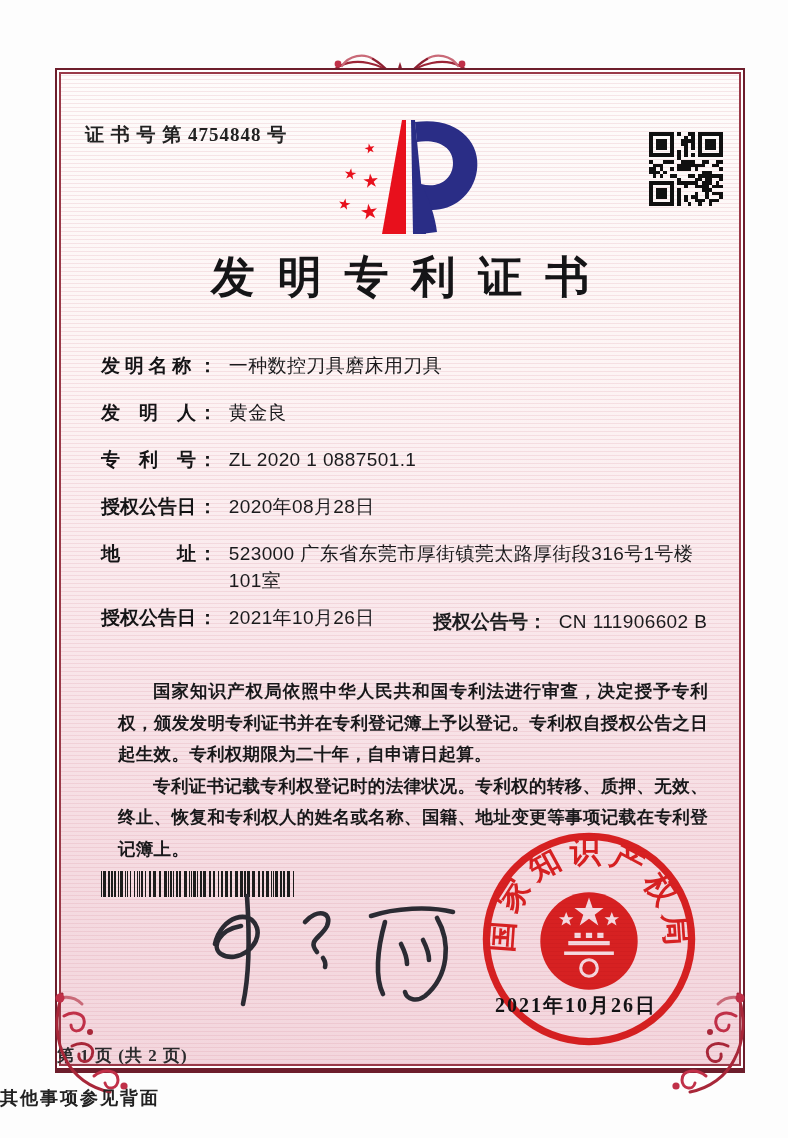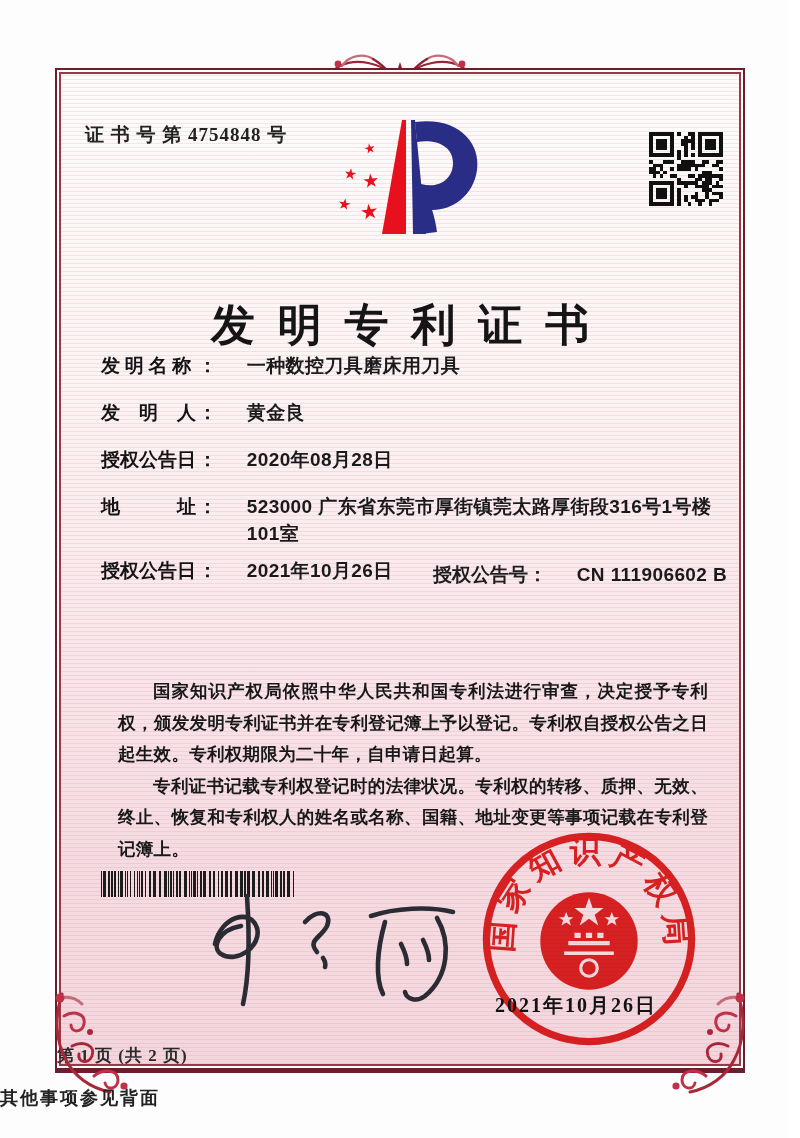--- a/index.html
+++ b/index.html
@@ -15,28 +15,28 @@
       repeating-linear-gradient(0deg, rgba(216,140,156,0.20) 0 1px, rgba(255,255,255,0) 1px 4px),
       linear-gradient(180deg, #fefcfb 0%, #fdf4f4 30%, #f9e6ea 58%, #f5dbe1 80%, #f3d6dd 100%);
   }
 
   .cert-number { position:absolute; left:28px; top:52px; font-size:19px; font-weight:700; letter-spacing:1px; color:#222; }
 
   .logo { position:absolute; left:268px; top:38px; width:175px; height:140px; }
   .qr { position:absolute; left:578px; top:48px; width:102px; height:102px; }
 
   .title { position:absolute; left:0; top:178px; width:100%; text-align:center;
-    font-size:44px; font-weight:700; letter-spacing:0.52em; text-indent:0.52em; color:#151517;margin-top:48px; }
+    font-size:44px; font-weight:700; letter-spacing:0.52em; text-indent:0.52em; color:#151517; }
 
   .fields { position:absolute; left:44px; top:282px; width:620px; font-size:19px; }
   .frow { position:relative; margin-bottom:20px; line-height:27px; min-height:27px; font-weight:700; }
   .flabel { display:inline-block; width:97px; vertical-align:top; color:#141416; }
   .fcolon { display:inline-block; vertical-align:top; color:#141416; }
-  .fvalue { display:inline-block; vertical-align:top; margin-left:25px; max-width:468px; color:#1a1a1c;
-    font-family:"Liberation Sans", sans-serif; font-weight:700; letter-spacing:0.4px; }
+  .fvalue { display:inline-block; vertical-align:top; margin-left:7px; max-width:468px; color:#1a1a1c;
+    font-family:"Liberation Sans", sans-serif; font-weight:400; letter-spacing:0.4px; }
   .frow.addr { margin-bottom:10px; }
   .grant2 { position:absolute; left:332px; top:4px; white-space:nowrap; }
 
   .paras { position:absolute; left:43px; top:606px; width:608px; font-size:17.5px; line-height:31.5px;
     font-weight:700; letter-spacing:0.3px; color:#18181a; text-align:justify; }
   .paras p { text-indent:2em;margin-left:18px; }
 
   .barcode { position:absolute; left:44px; top:801px; width:196px; height:26px; }
 
   .director { position:absolute; left:58px; top:858px; font-size:19px; font-weight:700; line-height:36px; color:#242426;
@@ -326,20 +326,24 @@
     <div class="fields">
       <div class="frow">
         <span class="flabel">发 明 名 称</span><span class="fcolon">：</span>
         <span class="fvalue">一种数控刀具磨床用刀具</span>
       </div>
       <div class="frow">
         <span class="flabel">发　明　人</span><span class="fcolon">：</span>
         <span class="fvalue">黄金良</span>
       </div>
       <div class="frow">
+        <span class="flabel">专　利　号</span><span class="fcolon">：</span>
+        <span class="fvalue">ZL 2020 1 0887501.1</span>
+      </div>
+      <div class="frow">
         <span class="flabel">授权公告日</span><span class="fcolon">：</span>
         <span class="fvalue">2020年08月28日</span>
       </div>
       <div class="frow addr">
         <span class="flabel">地　　　址</span><span class="fcolon">：</span>
         <span class="fvalue">523000 广东省东莞市厚街镇莞太路厚街段316号1号楼101室</span>
       </div>
       <div class="frow">
         <span class="flabel">授权公告日</span><span class="fcolon">：</span>
         <span class="fvalue">2021年10月26日</span>

